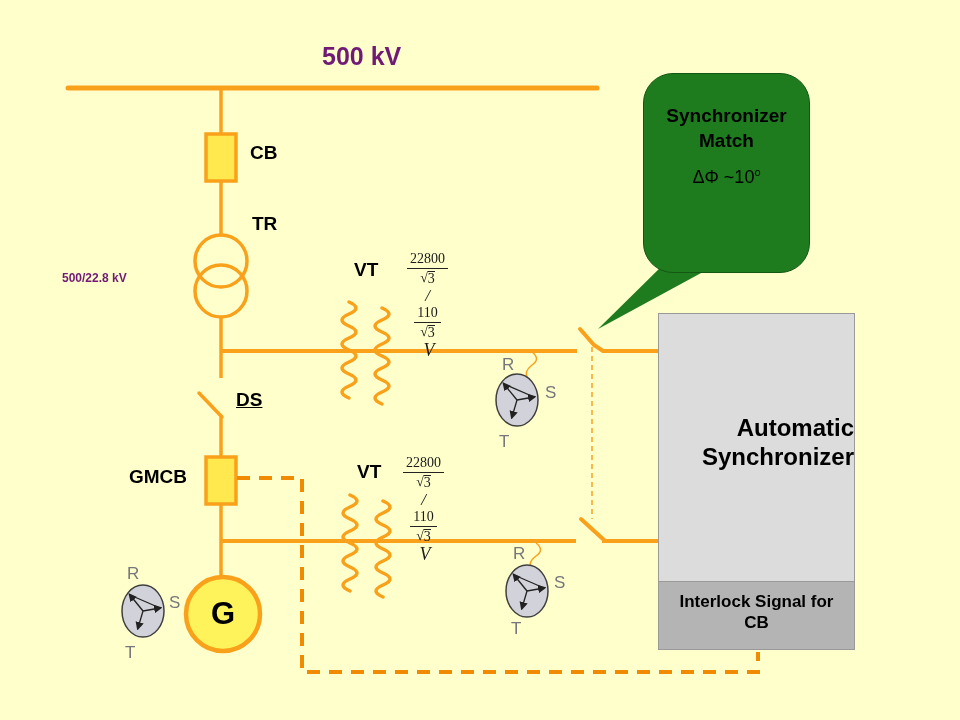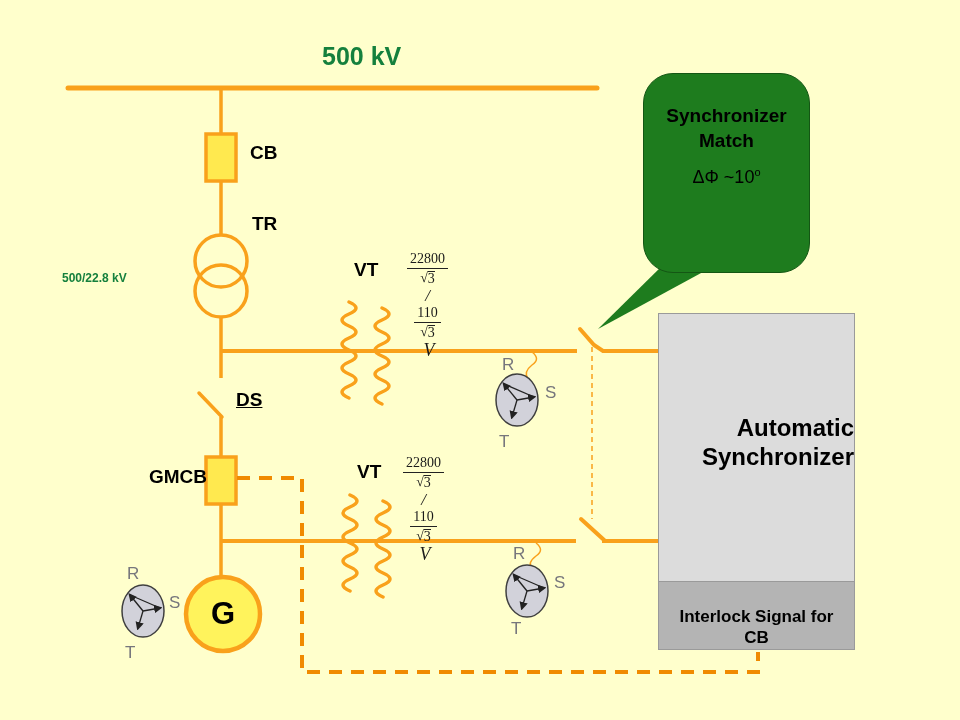--- a/index.html
+++ b/index.html
@@ -1,21 +1,21 @@
 <!DOCTYPE html>
 <html><head>
 <meta charset="utf-8">
 <style>
   html,body{margin:0;padding:0;}
   .stage{position:relative;width:960px;height:720px;background:#FFFFCC;overflow:hidden;
          font-family:"Liberation Sans",sans-serif;}
   .art{position:absolute;left:0;top:0;}
   .lbl{position:absolute;white-space:nowrap;color:#000;font-family:"Liberation Sans",sans-serif;}
   .bold{font-weight:bold;}
-  .red{color:#15803d;}
+  .red{color:#701a75;}
   .gray{color:#76767C;}
   .f19{font-size:19px;}
   .f17{font-size:17px;}
   .f20{font-size:12px;}
   .f25{font-size:25px;}
   .gtext{font-size:31px;font-weight:bold;width:60px;text-align:center;}
   
   .formula{position:absolute;display:flex;align-items:center;color:#1A1A1A;
            font-family:"Liberation Serif",serif;flex-direction:column;}
   .frac{display:flex;flex-direction:column;align-items:center;line-height:1;font-size:14px;}
@@ -30,21 +30,21 @@
            color:#000;padding-top:29px;}
   .callout .title{font-weight:bold;font-size:19px;line-height:25px;}
   .callout .row{font-size:18px;margin-top:13px;}
   .callout sup{font-size:11px;}
   
   .syncbox{position:absolute;left:658px;top:313px;width:197px;height:337px;background:#DCDCDC;
            border:1px solid #9A9A9A;box-sizing:border-box;text-align:right;}
   .syncbox .title{margin-top:99px;font-weight:bold;font-size:24px;line-height:29px;color:#000;}
   .interlock{position:absolute;left:658px;top:581px;width:197px;height:69px;background:#B4B4B4;
            border:1px solid #9A9A9A;box-sizing:border-box;text-align:center;font-weight:bold;
-           font-size:17px;line-height:21px;padding-top:24px;color:#000;}
+           font-size:17px;line-height:21px;padding-top:9px;color:#000;}
 </style>
 </head>
 <body>
 
 <div class="stage">
 
   <svg class="art" width="960" height="720" viewBox="0 0 960 720">
     <defs>
       <marker id="arrow" viewBox="0 0 10 10" refX="7" refY="5" markerWidth="6.5" markerHeight="6.5" orient="auto-start-reverse">
         <path d="M0,0 L10,5 L0,10 z" fill="#222"></path>
@@ -103,21 +103,21 @@
     <use href="#phasor" x="517" y="400"></use>
     <use href="#phasor" x="527" y="591"></use>
   </svg>
 
   <div class="lbl bold red f25" style="left:322px;top:42px;">500 kV</div>
   <div class="lbl bold red f20" style="left:62px;top:271px;">500/22.8 kV</div>
 
   <div class="lbl bold f19" style="left:250px;top:142px;">CB</div>
   <div class="lbl bold f19" style="left:252px;top:213px;">TR</div>
   <div class="lbl bold f19" style="left:236px;top:389px;text-decoration:underline;">DS</div>
-  <div class="lbl bold f19" style="left:129px;top:466px;margin-left:20px;">GMCB</div>
+  <div class="lbl bold f19" style="left:129px;top:466px;">GMCB</div>
   <div class="lbl bold f19" style="left:354px;top:259px;">VT</div>
   <div class="lbl bold f19" style="left:357px;top:461px;">VT</div>
   <div class="lbl gtext" style="left:193px;top:596px;">G</div>
 
   <div class="formula" style="left:407px;top:252px;">
     <span class="frac">
       <span class="num">22800</span>
       <span class="den">
           <span>√</span>
           <span class="rad">3</span>

